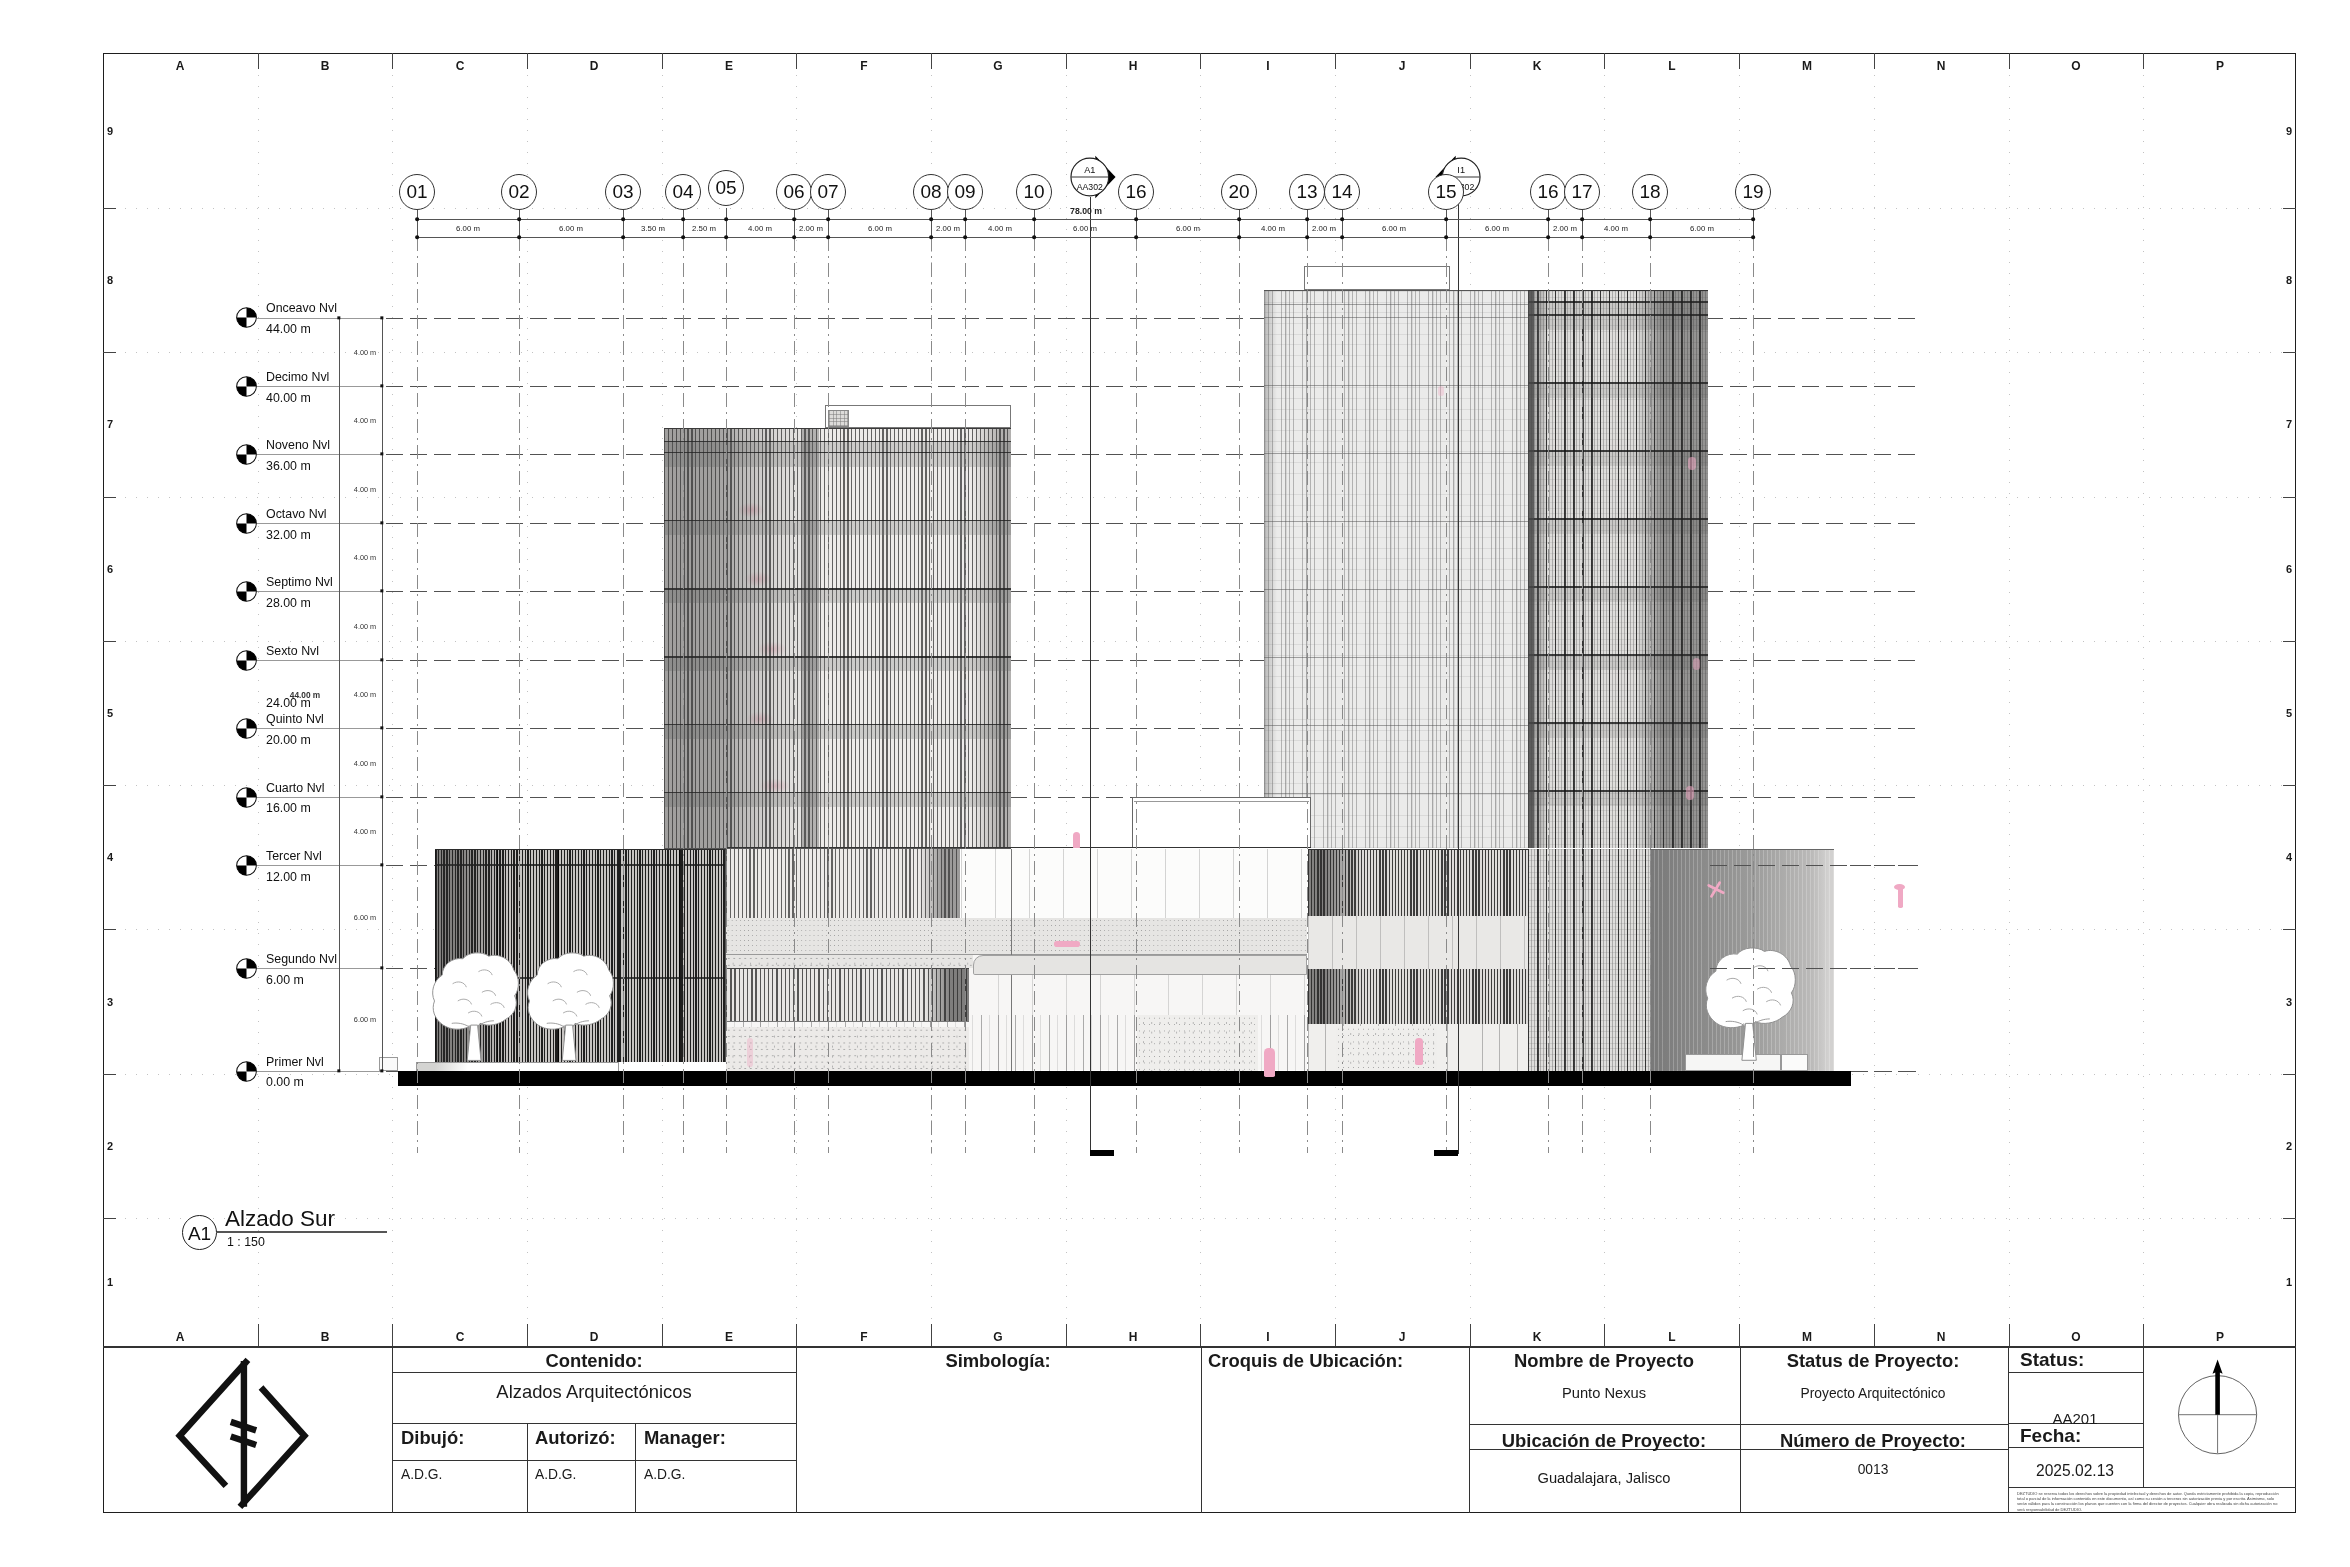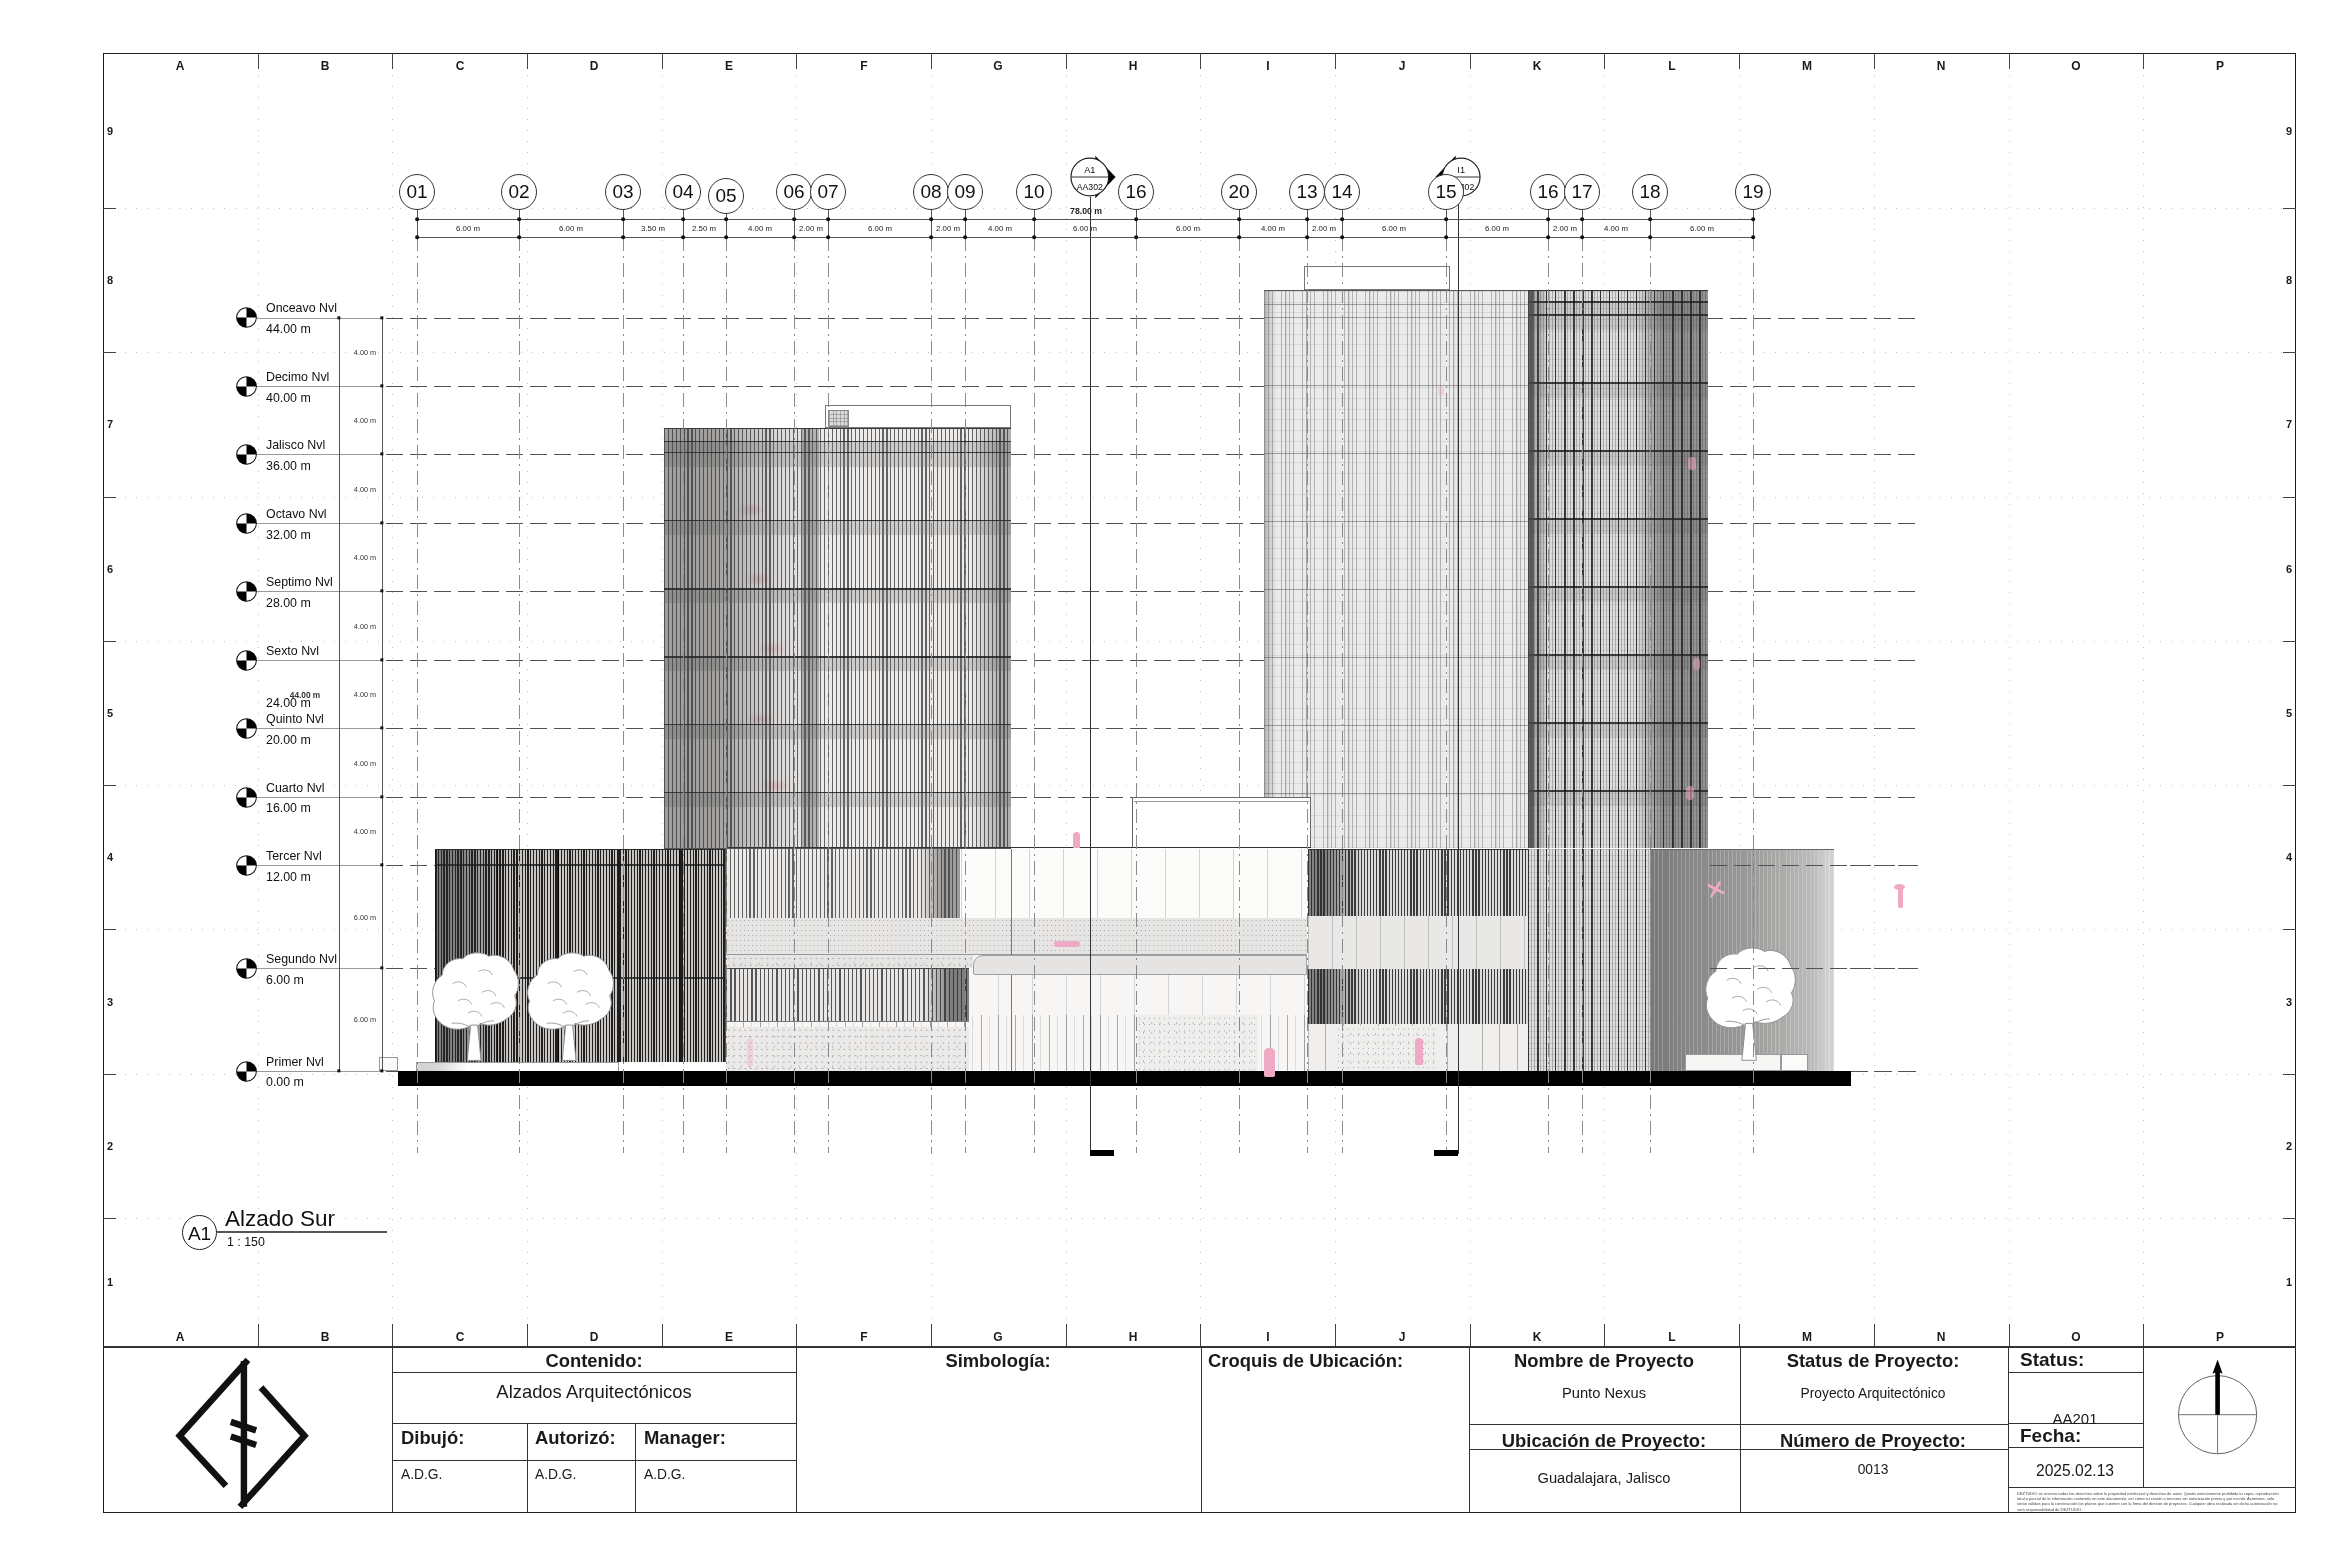--- a/index.html
+++ b/index.html
@@ -185,21 +185,21 @@
 <div class="a" style="left:1446px;top:208px;width:0.9px;height:28.5px;background:#555;z-index:44"></div>
 <div class="a" style="left:1548px;top:208px;width:0.9px;height:28.5px;background:#555;z-index:44"></div>
 <div class="a" style="left:1582px;top:208px;width:0.9px;height:28.5px;background:#555;z-index:44"></div>
 <div class="a" style="left:1650px;top:208px;width:0.9px;height:28.5px;background:#555;z-index:44"></div>
 <div class="a" style="left:1753px;top:208px;width:0.9px;height:28.5px;background:#555;z-index:44"></div>
 
 <div class="bub" style="left:417px;top:192px">01</div>
 <div class="bub" style="left:519px;top:192px">02</div>
 <div class="bub" style="left:623px;top:192px">03</div>
 <div class="bub" style="left:683px;top:192px">04</div>
-<div class="bub" style="left:726px;top:196px">05</div>
+<div class="bub" style="left:726px;top:188px">05</div>
 <div class="bub" style="left:794px;top:192px">06</div>
 <div class="bub" style="left:828px;top:192px">07</div>
 <div class="bub" style="left:931px;top:192px">08</div>
 <div class="bub" style="left:965px;top:192px">09</div>
 <div class="bub" style="left:1034px;top:192px">10</div>
 <div class="bub" style="left:1136px;top:192px">16</div>
 <div class="bub" style="left:1239px;top:192px">20</div>
 <div class="bub" style="left:1307px;top:192px">13</div>
 <div class="bub" style="left:1342px;top:192px">14</div>
 <div class="bub" style="left:1446px;top:192px">15</div>
@@ -305,21 +305,21 @@
       <path d="M11.5 11.5 L11.5 22.3 A10.8 10.8 0 0 1 0.7 11.5 Z" fill="#000"></path>
     </svg>
 <div class="lvlt" style="left:266px;top:370px">Decimo Nvl</div>
 <div class="lvlt" style="left:266px;top:391px">40.00 m</div>
 <div class="lvl" style="left:257px;top:454px;width:126px"></div>
 <svg class="a" style="left:236px;top:444px;z-index:33" width="21" height="21" viewBox="0 0 23 23">
       <circle cx="11.5" cy="11.5" r="10.8" fill="#fff" stroke="#111" stroke-width="1.1"></circle>
       <path d="M11.5 11.5 L11.5 0.7 A10.8 10.8 0 0 1 22.3 11.5 Z" fill="#000"></path>
       <path d="M11.5 11.5 L11.5 22.3 A10.8 10.8 0 0 1 0.7 11.5 Z" fill="#000"></path>
     </svg>
-<div class="lvlt" style="left:266px;top:438px">Jalisco Nvl</div>
+<div class="lvlt" style="left:266px;top:438px">Noveno Nvl</div>
 <div class="lvlt" style="left:266px;top:459px">36.00 m</div>
 <div class="lvl" style="left:257px;top:523px;width:126px"></div>
 <svg class="a" style="left:236px;top:513px;z-index:33" width="21" height="21" viewBox="0 0 23 23">
       <circle cx="11.5" cy="11.5" r="10.8" fill="#fff" stroke="#111" stroke-width="1.1"></circle>
       <path d="M11.5 11.5 L11.5 0.7 A10.8 10.8 0 0 1 22.3 11.5 Z" fill="#000"></path>
       <path d="M11.5 11.5 L11.5 22.3 A10.8 10.8 0 0 1 0.7 11.5 Z" fill="#000"></path>
     </svg>
 <div class="lvlt" style="left:266px;top:507px">Octavo Nvl</div>
 <div class="lvlt" style="left:266px;top:528px">32.00 m</div>
 <div class="lvl" style="left:257px;top:591px;width:126px"></div>

